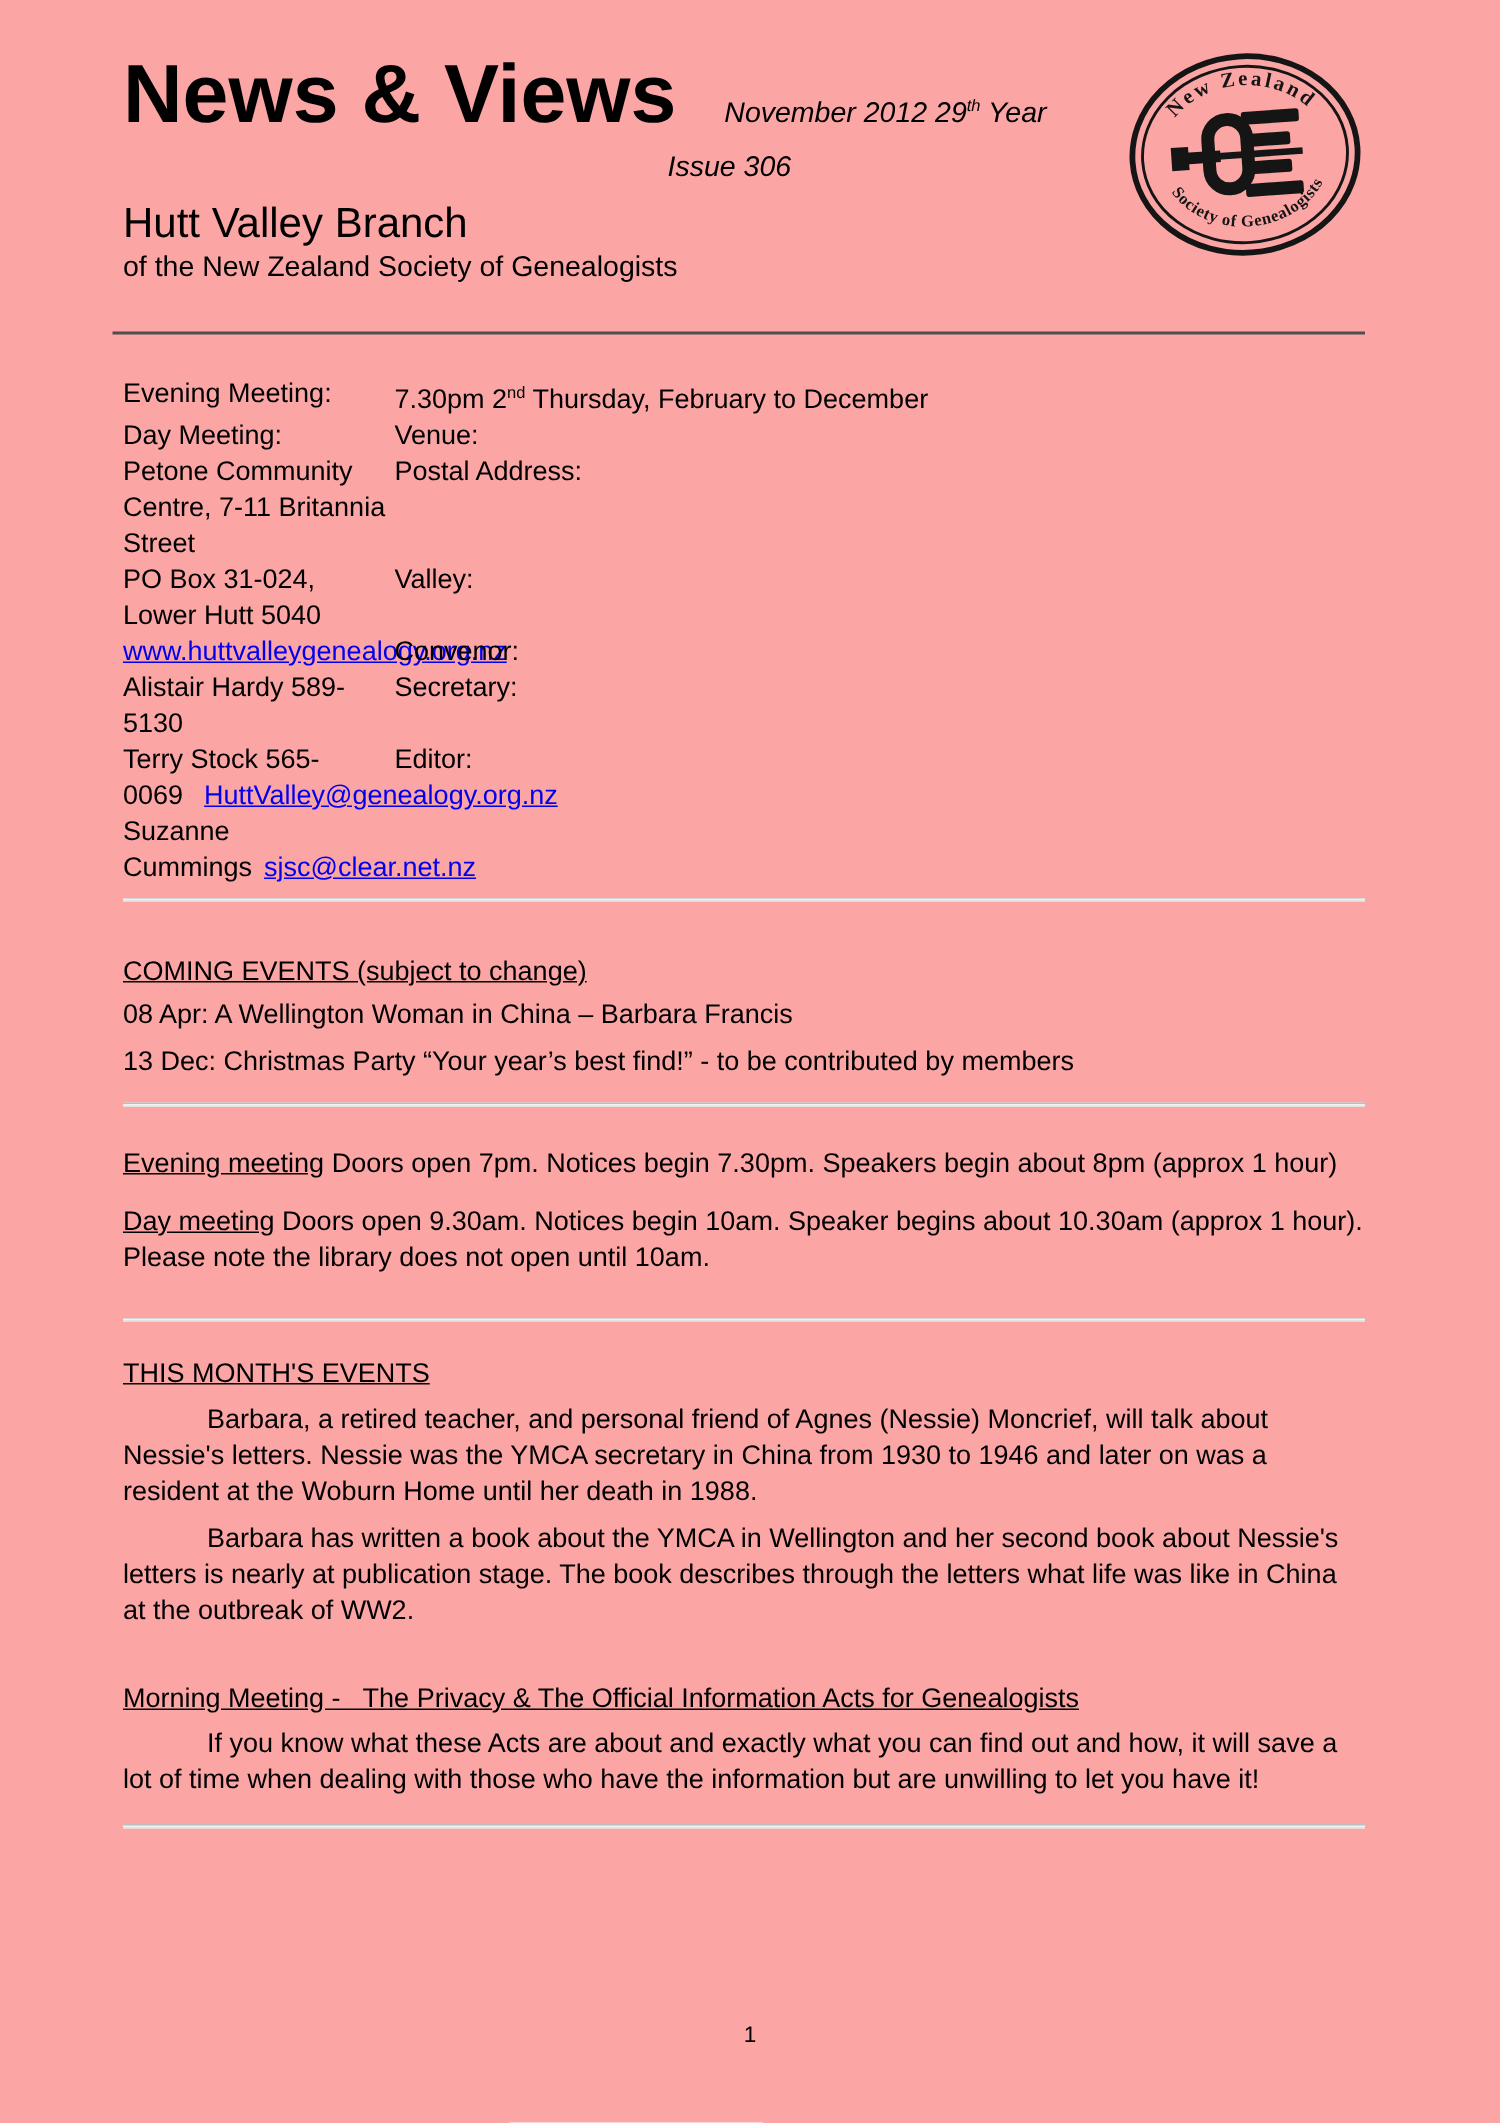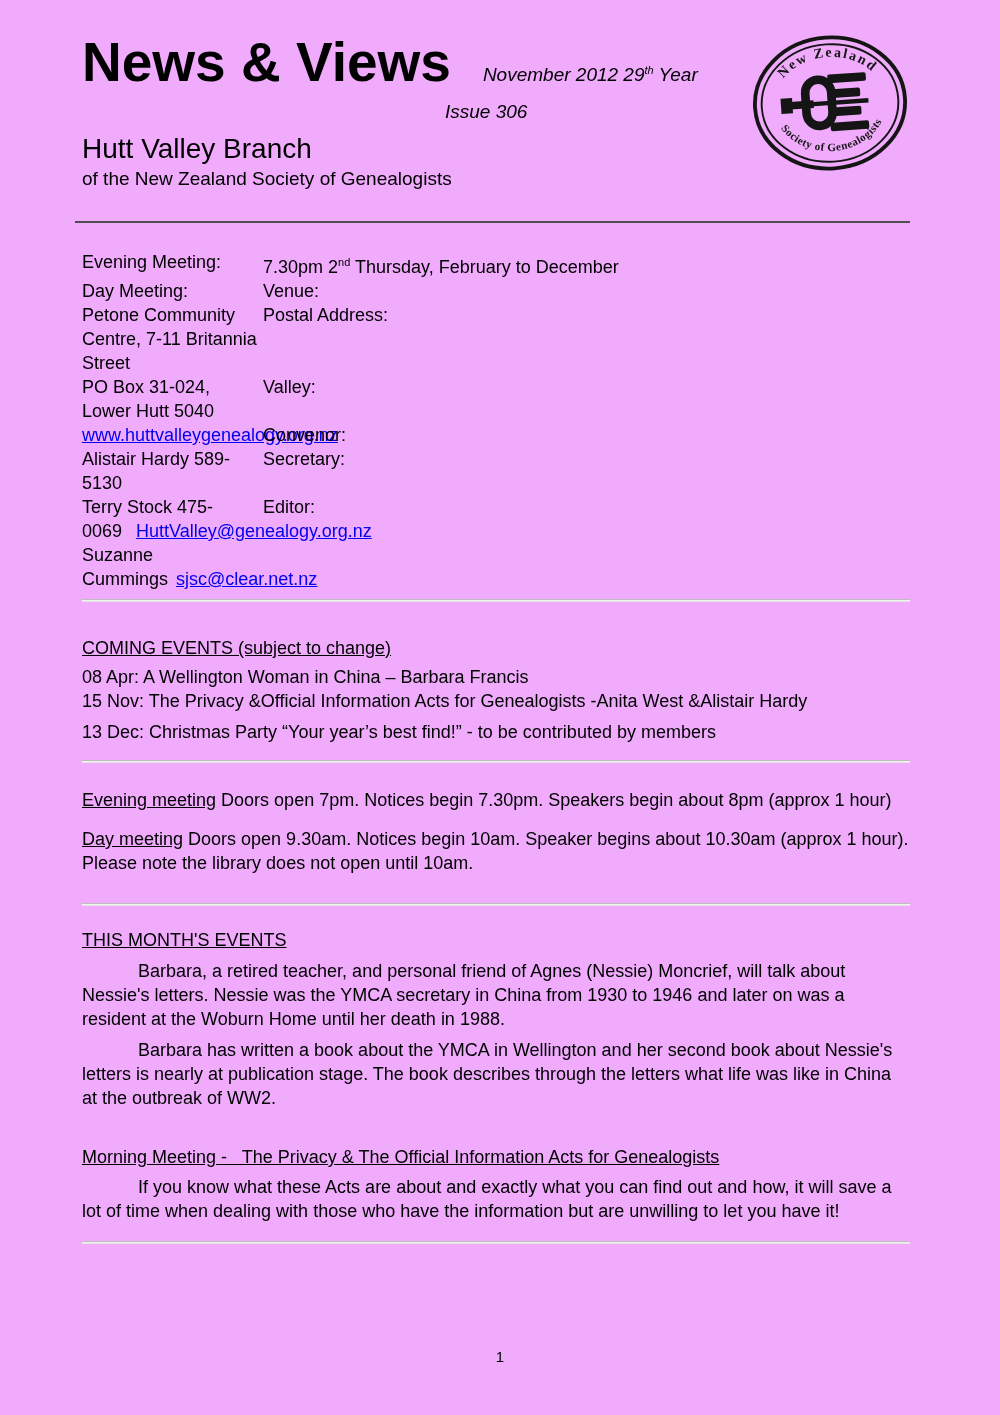--- a/index.html
+++ b/index.html
@@ -1,18 +1,18 @@
 <!DOCTYPE html>
 <html><head>
 <meta charset="utf-8">
 <style>
   * { margin:0; padding:0; box-sizing:border-box; }
   html,body { background:#fff; }
   .page {
-    position:relative; width:1000px; height:1415px; background:#f0abfc;
+    position:relative; width:1000px; height:1415px; background:#fca5a5;
     font-family:"Liberation Sans", sans-serif; color:#000;
     padding:30px 90px 0 82px; overflow:hidden;
   }
   
   .title-line { white-space:nowrap; }
   .newsletter-title { font-size:55px; font-weight:bold; letter-spacing:0px; }
   .issue-date { font-size:19px; font-style:italic; margin-left:32px; }
   .issue-date sup { font-size:11px; }
   .issue-line { font-size:19px; font-style:italic; margin:7px 0 0 363px; }
   .branch-line1 { font-size:28px; margin-top:10px; }
@@ -102,32 +102,31 @@
     <div>Postal Address:</div>
     <div>PO Box 31-024, Lower Hutt 5040</div>
 
     <div>Valley:</div>
     <div><a class="link" href="#">www.huttvalleygenealogy.org.nz</a></div>
 
     <div>Convenor:</div>
     <div>Alistair Hardy 589-5130</div>
 
     <div>Secretary:</div>
-    <div><span>Terry Stock 475-0069</span><a class="link link-gap-lg" href="#">HuttValley@genealogy.org.nz</a></div>
+    <div><span>Terry Stock 565-0069</span><a class="link link-gap-lg" href="#">HuttValley@genealogy.org.nz</a></div>
 
     <div>Editor:</div>
     <div><span>Suzanne Cummings</span><a class="link link-gap-sm" href="#">sjsc@clear.net.nz</a></div>
   </div>
 
   <div class="divider d1"></div>
 
   <div class="h-underline coming-heading">COMING EVENTS (subject to change)</div>
   <div class="events-list">
     <div class="body-line event-item">08 Apr: A Wellington Woman in China – Barbara Francis</div>
-    <div class="body-line event-item">15 Nov: The Privacy &amp;Official Information Acts for Genealogists -Anita West &amp;Alistair Hardy</div>
     <div class="body-line event-item spaced">13 Dec: Christmas Party “Your year’s best find!” - to be contributed by members</div>
   </div>
 
   <div class="divider d2"></div>
 
   <div class="body-line mtg-evening"><span class="lead">Evening meeting</span><span> Doors open 7pm. Notices begin 7.30pm. Speakers begin about 8pm (approx 1 hour)</span></div>
   <div class="body-line mtg-day"><span class="lead">Day meeting</span><span> Doors open 9.30am. Notices begin 10am. Speaker begins about 10.30am (approx 1 hour). Please note the library does not open until 10am.</span></div>
 
   <div class="divider d3"></div>
 

